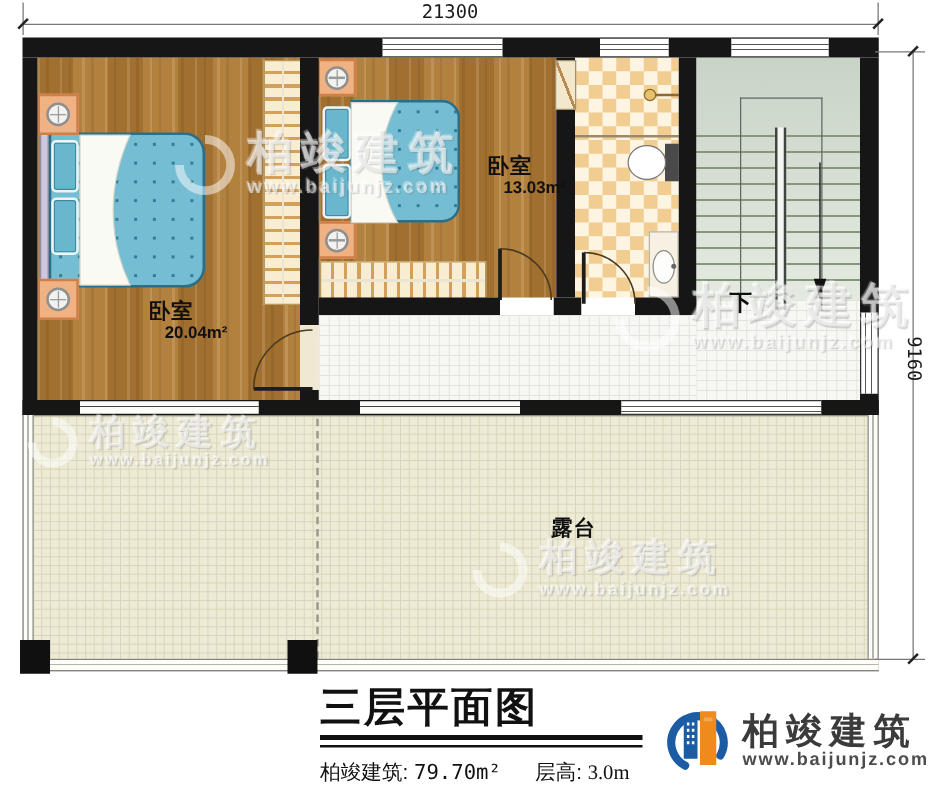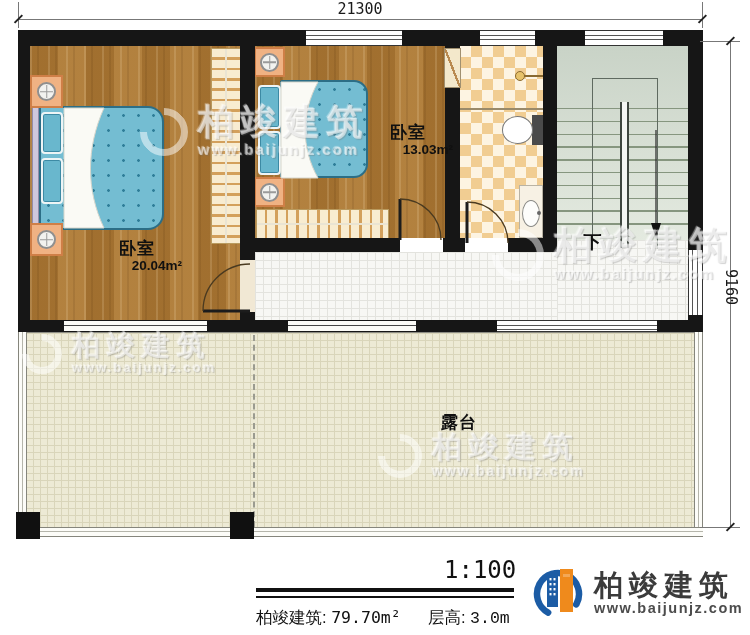--- a/index.html
+++ b/index.html
@@ -204,29 +204,29 @@
   <div class="tick" style="left:697px;top:18px"></div>
   <div class="dimtext" style="left:310px;top:0px;width:100px">21300</div>
 
   <div class="dimline" style="left:700px;top:41px;width:40px;height:1px"></div>
   <div class="dimline" style="left:700px;top:527px;width:40px;height:1px"></div>
   <div class="dimline" style="left:730px;top:41px;width:1px;height:487px"></div>
   <div class="tick" style="left:725px;top:40px"></div>
   <div class="tick" style="left:725px;top:526px"></div>
   <div class="dimtext" style="left:696px;top:278px;width:70px;height:18px;transform:rotate(90deg)">9160</div>
 
-  <div class="titleblock" style="left:444px;top:556px;font-size:24px;font-family:'DejaVu Sans Mono','Liberation Mono',monospace">1:100</div>
+  <div class="titleblock" style="left:256px;top:544px;font-size:33px;font-weight:bold;letter-spacing:2px">三层平面图</div>
   <div class="titleblock" style="left:256px;top:588px;width:258px;height:4px;background:#111"></div>
   <div class="titleblock" style="left:256px;top:596px;width:258px;height:2px;background:#111"></div>
   <div class="titleblock" style="left:256px;top:607px;font-size:16.5px;white-space:nowrap">
     <span>柏竣建筑:</span>
     <span style="font-family:'DejaVu Sans Mono','Liberation Mono',monospace">79.70m²</span>
     <span style="display:inline-block;width:18px"></span>
     <span>层高:</span>
-    <span style="font-family:Liberation Mono, monospace">3.0m</span>
+    <span style="font-family:Liberation Serif, serif">3.0m</span>
   </div>
 
   <div class="brandrow" style="left:532px;top:562px;gap:8px">
     <svg width="54" height="62" viewBox="0 0 54 62">
       <circle cx="26" cy="32" r="21" fill="none" stroke="#1c5ca5" stroke-width="6.5" stroke-linecap="round" stroke-dasharray="99 33" transform="rotate(118 26 32)"></circle>
       <rect x="15" y="12" width="11" height="33" fill="#1c5ca5"></rect>
       <rect x="28" y="7" width="13" height="43" fill="#ef8a1c"></rect>
       <rect x="17.5" y="16" width="2" height="2.4" fill="#fff"></rect>
         <rect x="21.5" y="16" width="2" height="2.4" fill="#fff"></rect>
       <rect x="17.5" y="21" width="2" height="2.4" fill="#fff"></rect>

